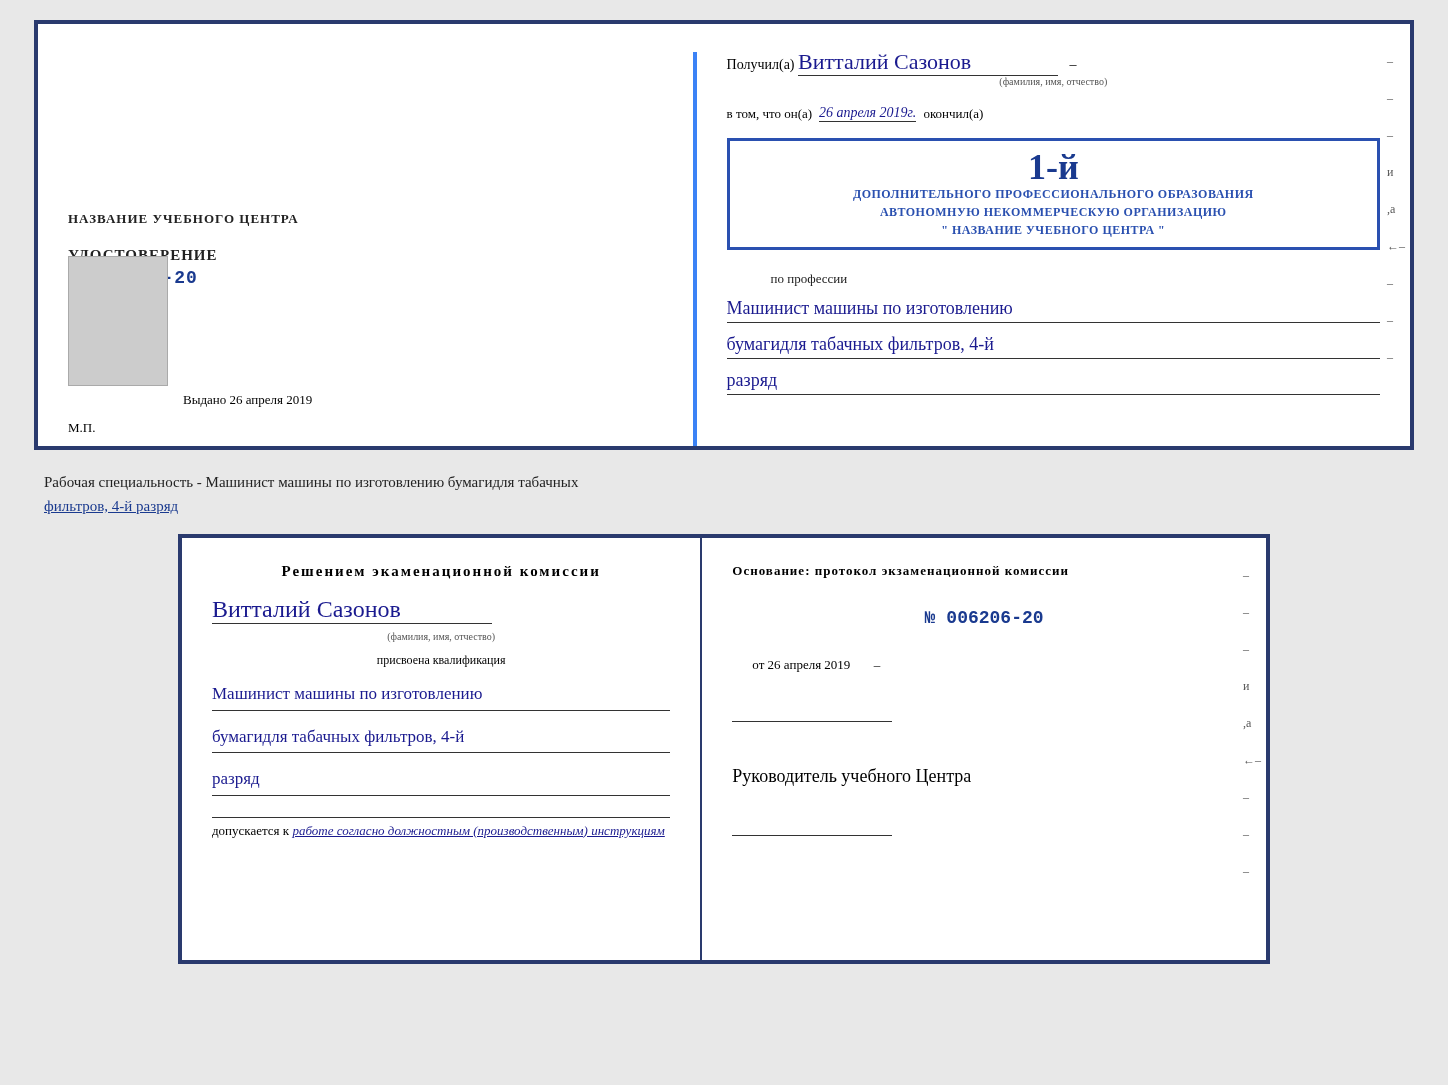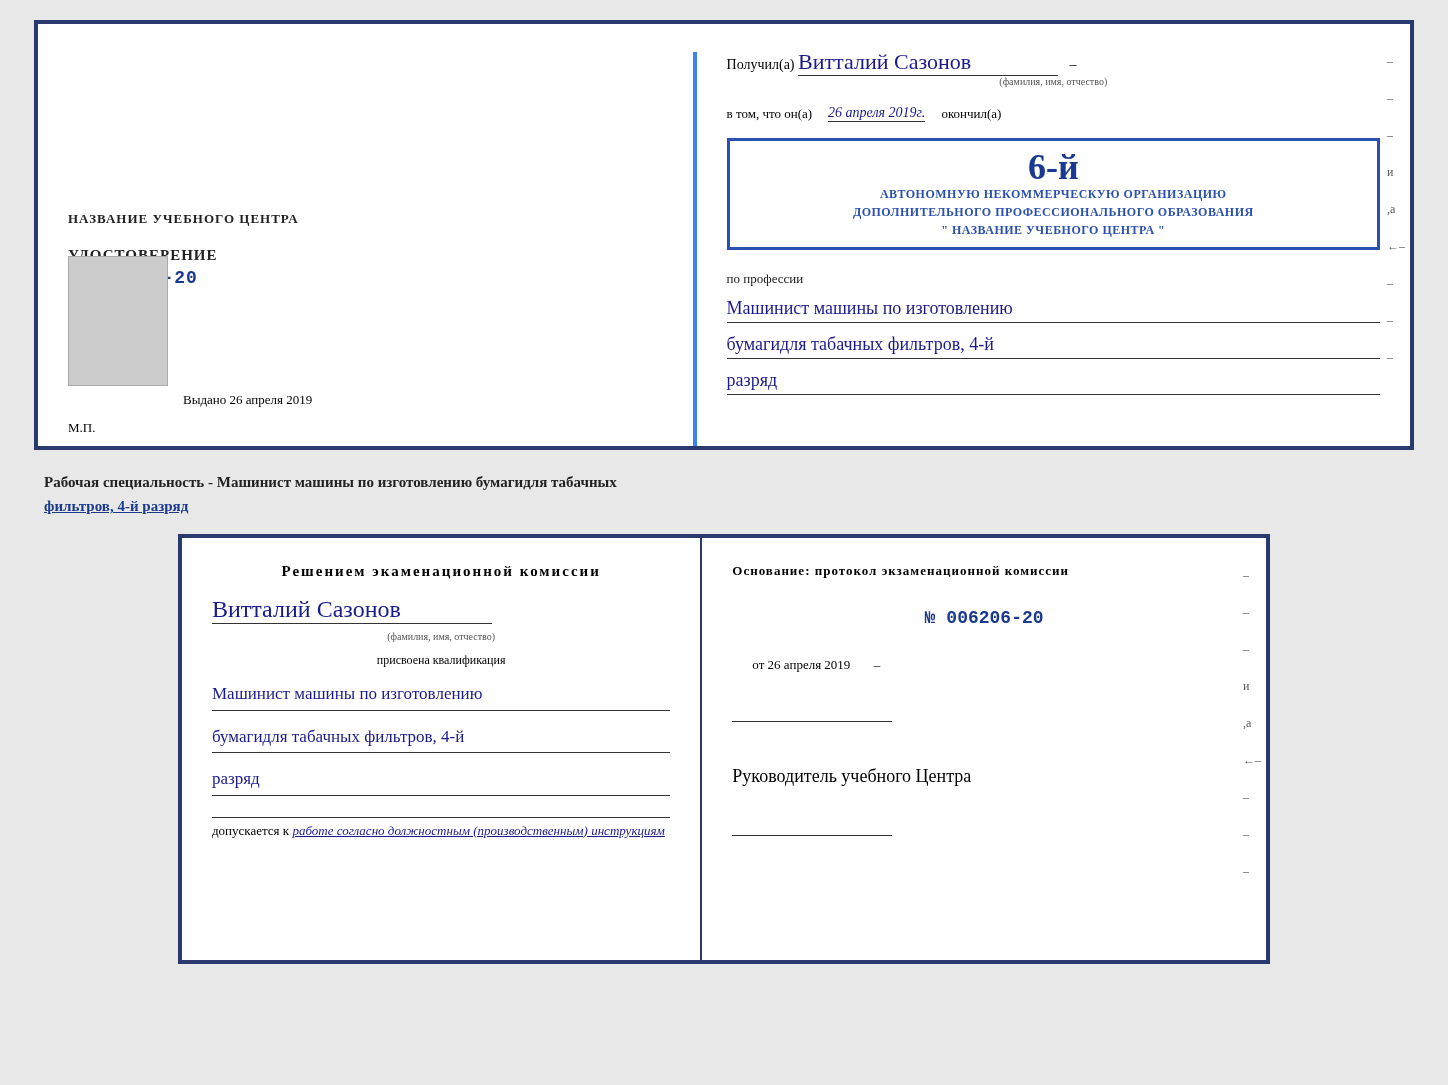--- a/index.html
+++ b/index.html
@@ -118,21 +118,21 @@
       font-size: 10px;
       color: #555;
       text-align: center;
     }
 
     .vtom-line {
       font-size: 13px;
       margin-top: 10px;
       display: flex;
       align-items: center;
-      gap: 16px;
+      gap: 7px;
     }
 
     .vtom-line .handwritten-small {
       font-family: 'Segoe Script', cursive;
       font-size: 14px;
       color: #1a1a8f;
       font-style: italic;
       border-bottom: 1px solid #333;
     }
 
@@ -158,20 +158,21 @@
       font-weight: 900;
       color: #1a3a8f;
       display: block;
       line-height: 1;
     }
 
     .profession-label {
       font-size: 13px;
       color: #222;
       margin-top: 5px;
+      margin-left: 44px;
     }
 
     .profession-handwritten {
       font-family: 'Segoe Script', cursive;
       font-size: 18px;
       color: #1a1a8f;
       border-bottom: 1px solid #333;
       display: block;
       min-width: 350px;
       line-height: 1.5;
@@ -192,21 +193,20 @@
     }
 
     
     .middle-text {
       width: 1380px;
       padding: 8px 10px;
       font-size: 15px;
       color: #222;
       margin-bottom: 8px;
       line-height: 1.6;
-      font-weight: bold;
     }
 
     .middle-text .underline-text {
       text-decoration: underline;
       color: #1a3a8f;
     }
 
     
     .certificate-bottom {
       display: flex;
@@ -360,23 +360,23 @@
       <div class="fio-label">(фамилия, имя, отчество)</div>
     </div>
 
     <div class="vtom-line">
       <span>в том, что он(а)</span>
       <span class="handwritten-small">26 апреля 2019г.</span>
       <span>окончил(а)</span>
     </div>
 
     <div class="stamp-block">
-      <span class="stamp-number-big">6-й</span>
+      <span class="stamp-number-big">1-й</span>
+      <div class="stamp-text">ДОПОЛНИТЕЛЬНОГО ПРОФЕССИОНАЛЬНОГО ОБРАЗОВАНИЯ</div>
       <div class="stamp-text">АВТОНОМНУЮ НЕКОММЕРЧЕСКУЮ ОРГАНИЗАЦИЮ</div>
-      <div class="stamp-text">ДОПОЛНИТЕЛЬНОГО ПРОФЕССИОНАЛЬНОГО ОБРАЗОВАНИЯ</div>
       <div class="stamp-text">" НАЗВАНИЕ УЧЕБНОГО ЦЕНТРА "</div>
     </div>
 
     <div class="profession-label">по профессии</div>
     <span class="profession-handwritten">Машинист машины по изготовлению</span>
     <span class="profession-handwritten">бумагидля табачных фильтров, 4-й</span>
     <span class="profession-handwritten">разряд</span>
 
     <div class="right-side-dashes">
       <span class="dash-line">–</span>

